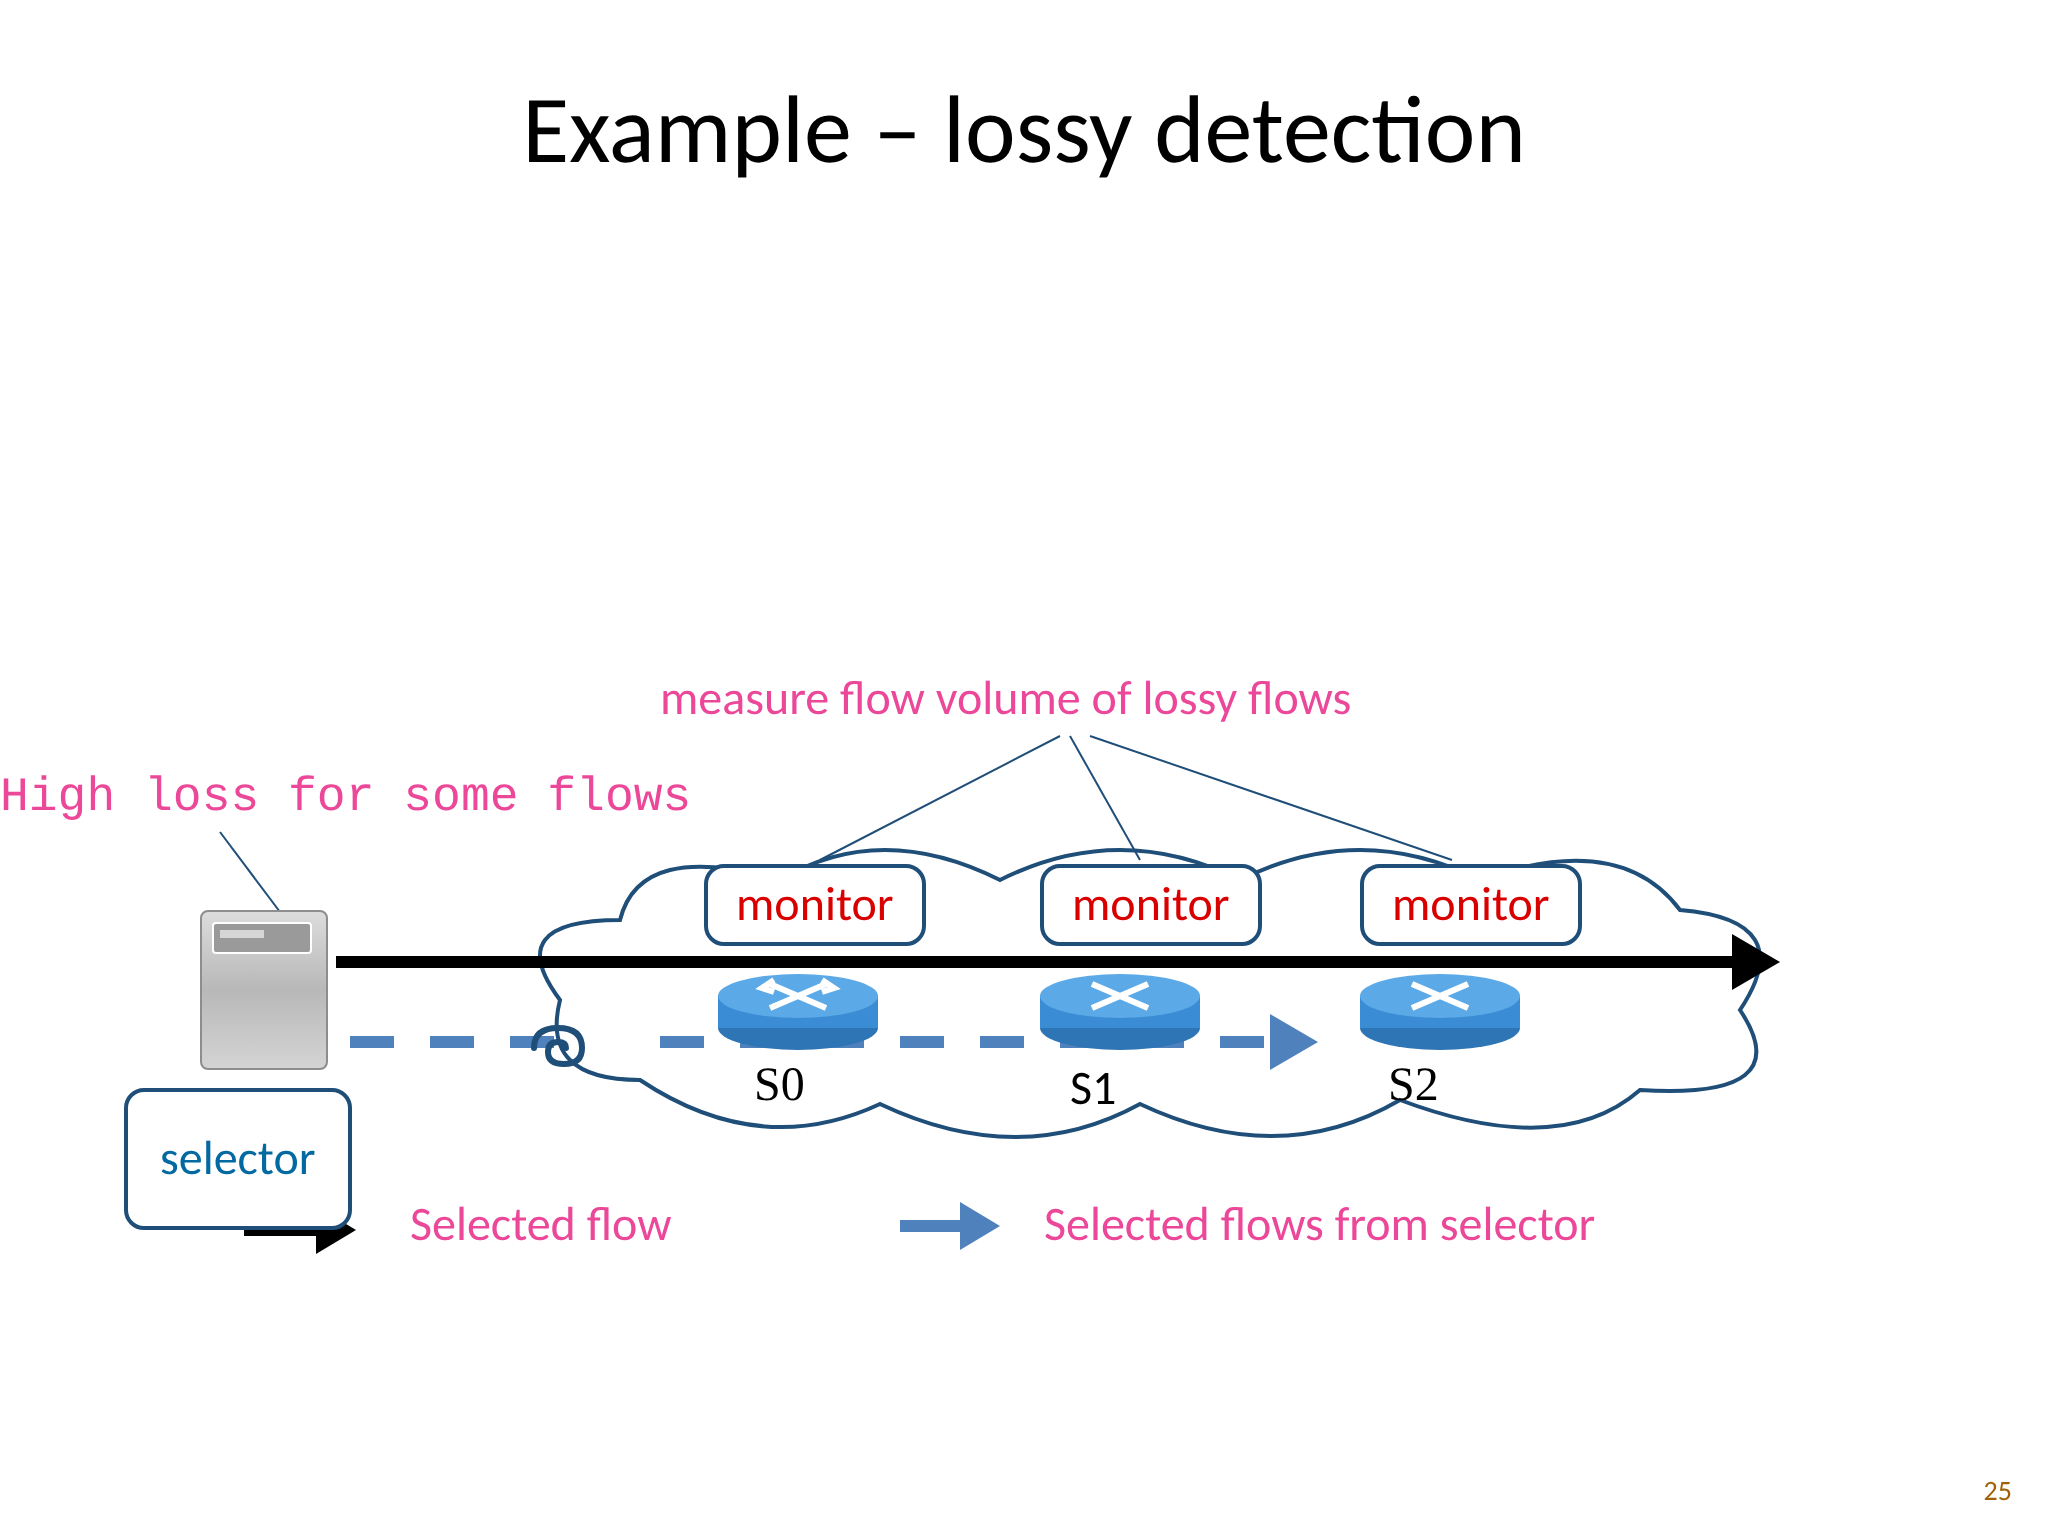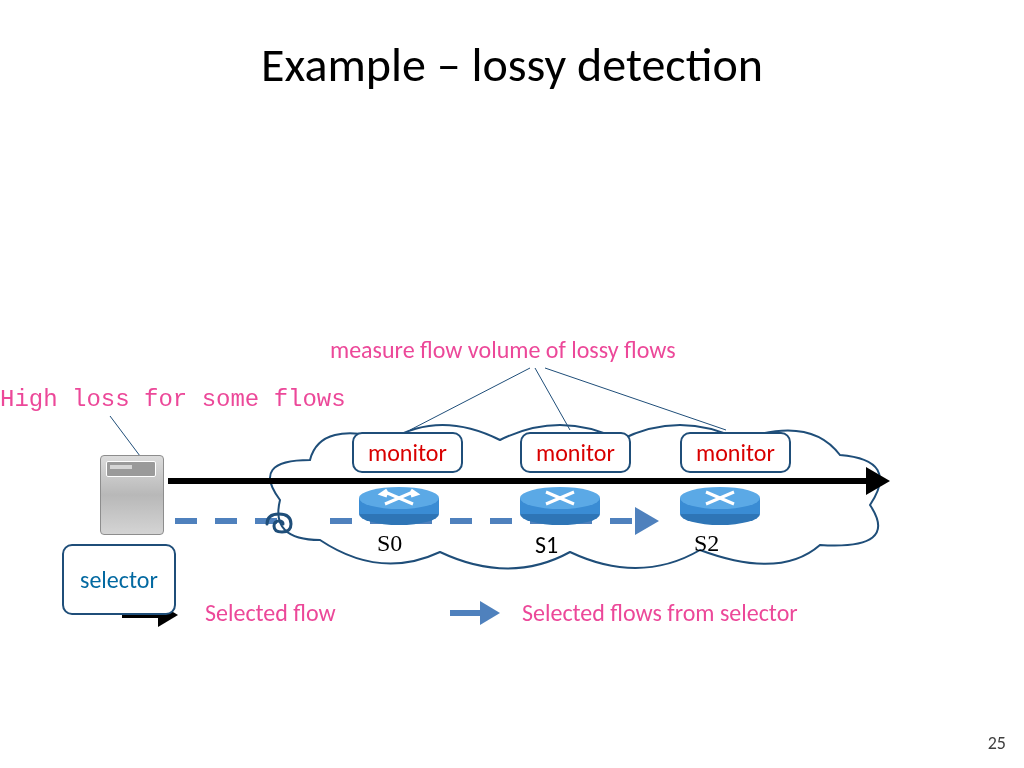--- a/index.html
+++ b/index.html
@@ -24,22 +24,22 @@
   }
   .label {
     position: absolute;
     font-size: 24px;
     color: #ec4899;
   }
   .pagenum {
     position: absolute;
     right: 18px;
     bottom: 14px;
-    font-size: 18px;
-    color: #404040;
+    font-size: 14px;
+    color: #a16207;
   }
   .monitor-box {
     position: absolute;
     background: #fff;
     border: 2px solid #1f4e79;
     border-radius: 10px;
     padding: 4px 14px;
     font-size: 24px;
     color: #d90000;
     text-align: center;

